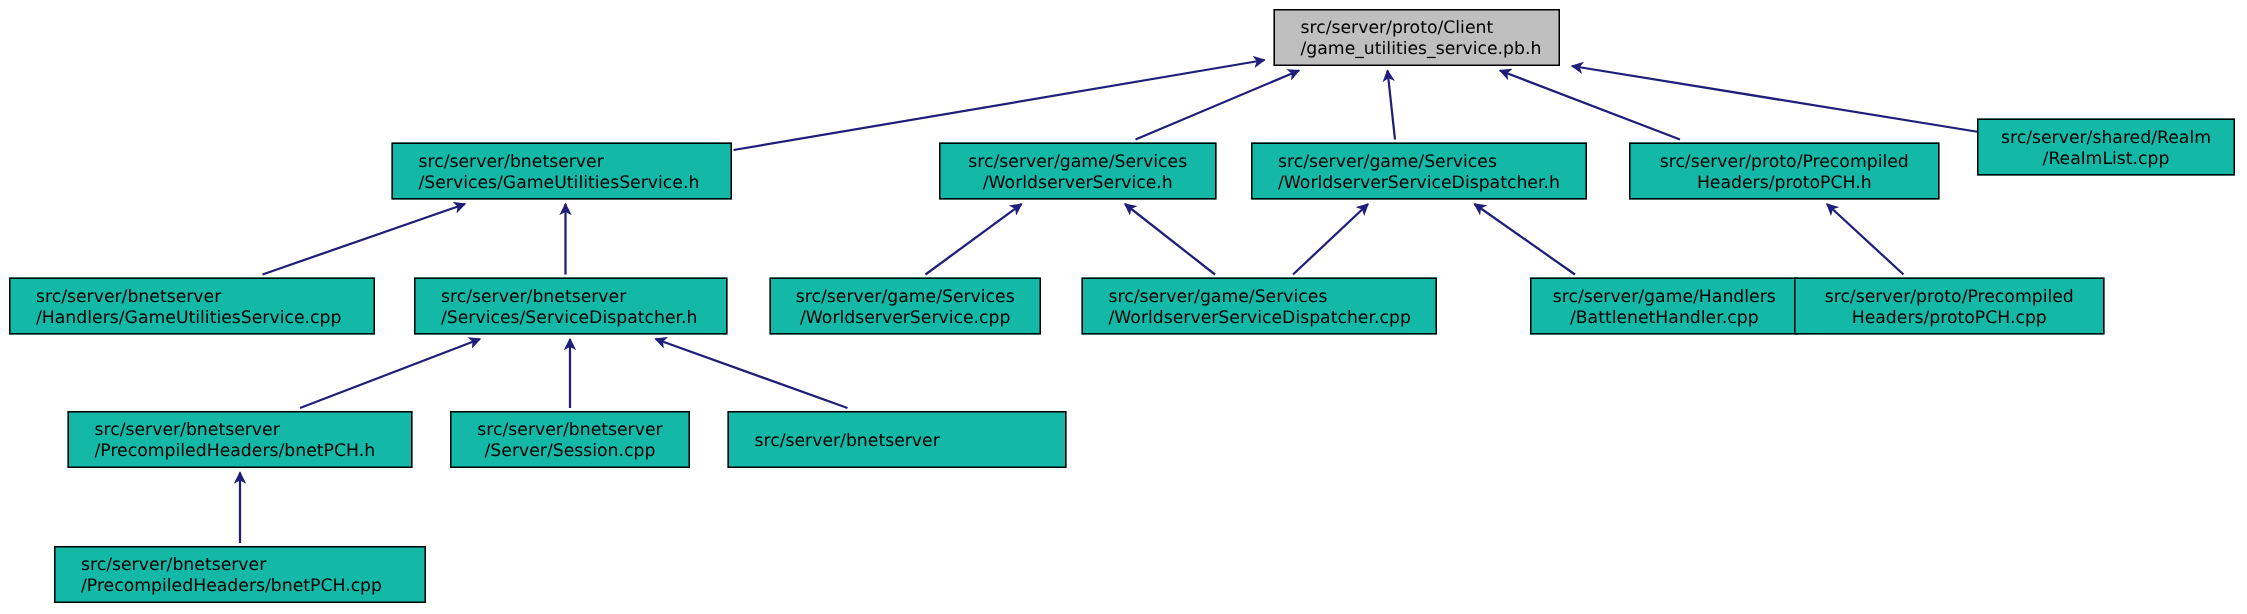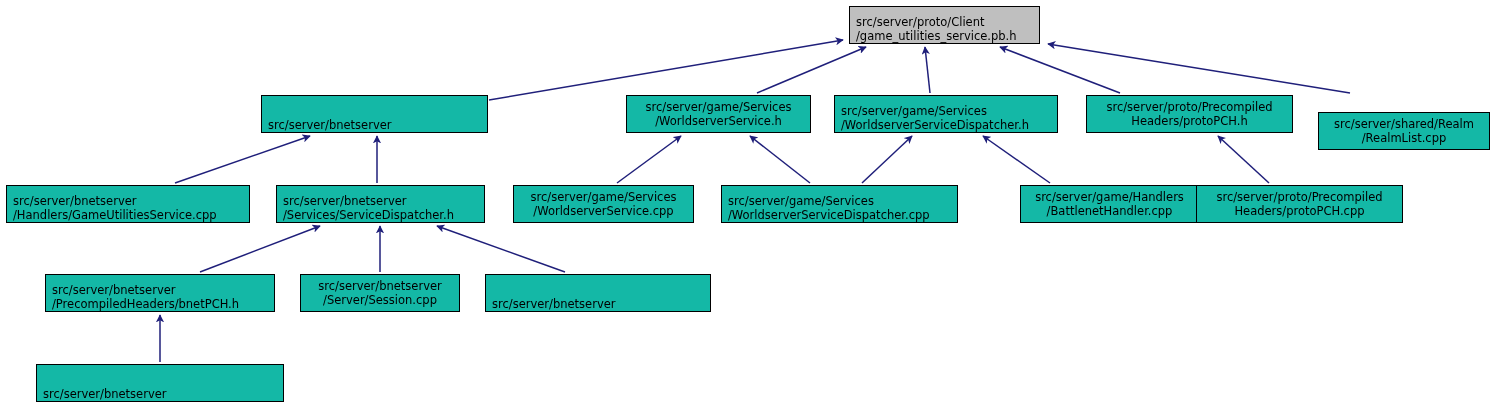--- a/index.html
+++ b/index.html
@@ -38,22 +38,21 @@
     white-space: nowrap;
   }
   .node.root {
     background: #bfbfbf;
   }
   .node .ln {
     display: block;
   }
   .node.left-align {
     align-items: flex-start;
-    padding-left: 6px;
-    justify-content: flex-end;
+    padding-left: 17px;
   }
 </style>
 </head>
 <body>
 
 <div id="canvas">
   <svg id="edges" xmlns="http://www.w3.org/2000/svg" viewBox="0 0 1498 409">
       <defs>
         <marker id="arrow" viewBox="0 0 10 10" refX="9" refY="5" markerWidth="5.5" markerHeight="5.5" orient="auto-start-reverse" markerUnits="strokeWidth">
           <path d="M 0 0 L 10 5 L 0 10 L 2.6 5 z" fill="#1f1f7a"></path>
@@ -76,34 +75,35 @@
       <line x1="565" y1="272" x2="437" y2="226" stroke="#1f1f7a" stroke-width="1.5" marker-end="url(#arrow)"></line>
       <line x1="160" y1="362" x2="160" y2="315" stroke="#1f1f7a" stroke-width="1.5" marker-end="url(#arrow)"></line>
     </svg>
   <div id="nodes">
       <div class="node root left-align" style="left: 849px; top: 6px; width: 191px; height: 38px;">
         <span class="ln">src/server/proto/Client</span>
         <span class="ln">/game_utilities_service.pb.h</span>
       </div>
       <div class="node left-align" style="left: 261px; top: 95px; width: 227px; height: 38px;">
         <span class="ln">src/server/bnetserver</span>
+        <span class="ln">/Services/GameUtilitiesService.h</span>
       </div>
       <div class="node" style="left: 626px; top: 95px; width: 185px; height: 38px;">
         <span class="ln">src/server/game/Services</span>
         <span class="ln">/WorldserverService.h</span>
       </div>
       <div class="node left-align" style="left: 834px; top: 95px; width: 224px; height: 38px;">
         <span class="ln">src/server/game/Services</span>
         <span class="ln">/WorldserverServiceDispatcher.h</span>
       </div>
       <div class="node" style="left: 1086px; top: 95px; width: 207px; height: 38px;">
         <span class="ln">src/server/proto/Precompiled</span>
         <span class="ln">Headers/protoPCH.h</span>
       </div>
-      <div class="node" style="left: 1318px; top: 112px; width: 172px; height: 38px;">
+      <div class="node" style="left: 1318px; top: 79px; width: 172px; height: 38px;">
         <span class="ln">src/server/shared/Realm</span>
         <span class="ln">/RealmList.cpp</span>
       </div>
       <div class="node left-align" style="left: 6px; top: 185px; width: 244px; height: 38px;">
         <span class="ln">src/server/bnetserver</span>
         <span class="ln">/Handlers/GameUtilitiesService.cpp</span>
       </div>
       <div class="node left-align" style="left: 276px; top: 185px; width: 209px; height: 38px;">
         <span class="ln">src/server/bnetserver</span>
         <span class="ln">/Services/ServiceDispatcher.h</span>
@@ -130,15 +130,16 @@
       </div>
       <div class="node" style="left: 300px; top: 274px; width: 160px; height: 38px;">
         <span class="ln">src/server/bnetserver</span>
         <span class="ln">/Server/Session.cpp</span>
       </div>
       <div class="node left-align" style="left: 485px; top: 274px; width: 226px; height: 38px;">
         <span class="ln">src/server/bnetserver</span>
       </div>
       <div class="node left-align" style="left: 36px; top: 364px; width: 248px; height: 38px;">
         <span class="ln">src/server/bnetserver</span>
+        <span class="ln">/PrecompiledHeaders/bnetPCH.cpp</span>
       </div>
     </div>
 </div>
 
 </body></html>

